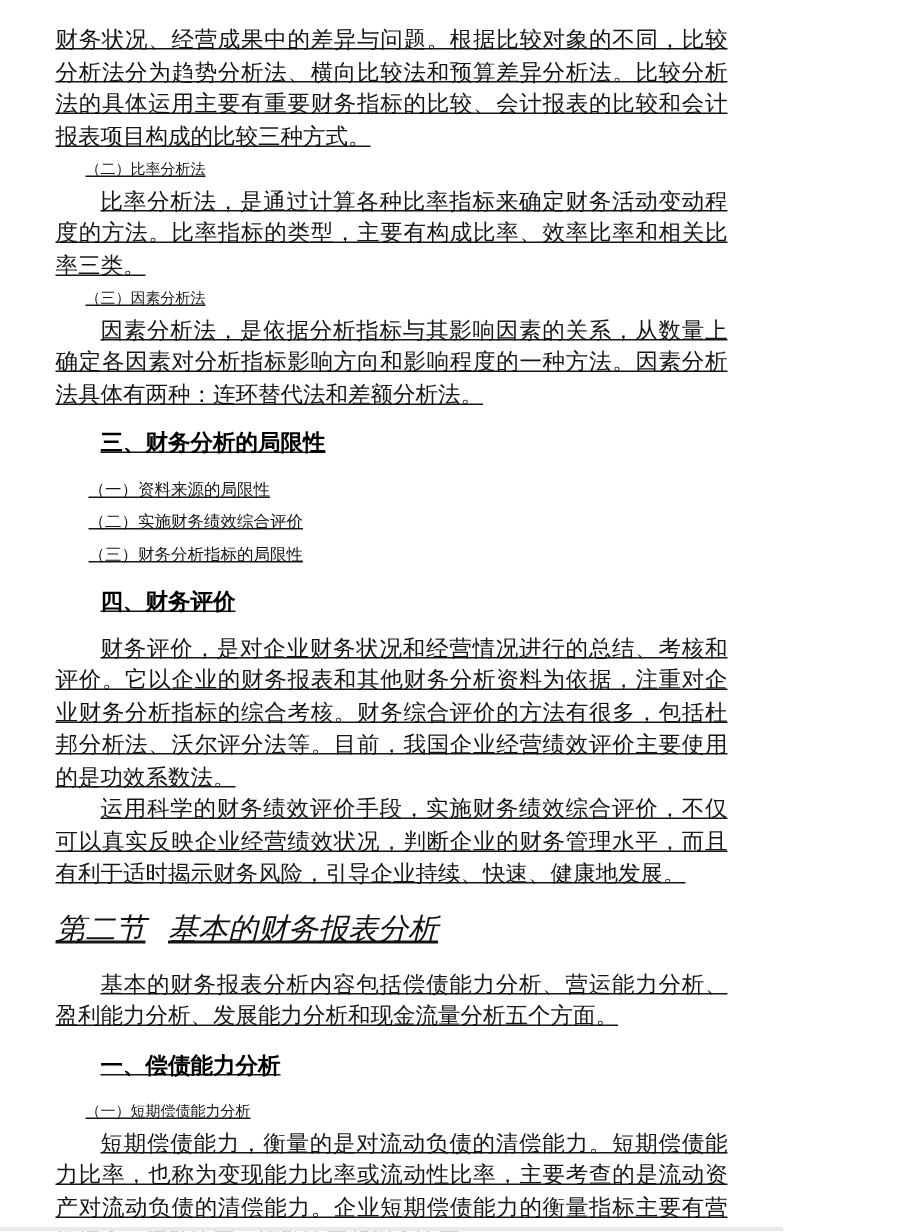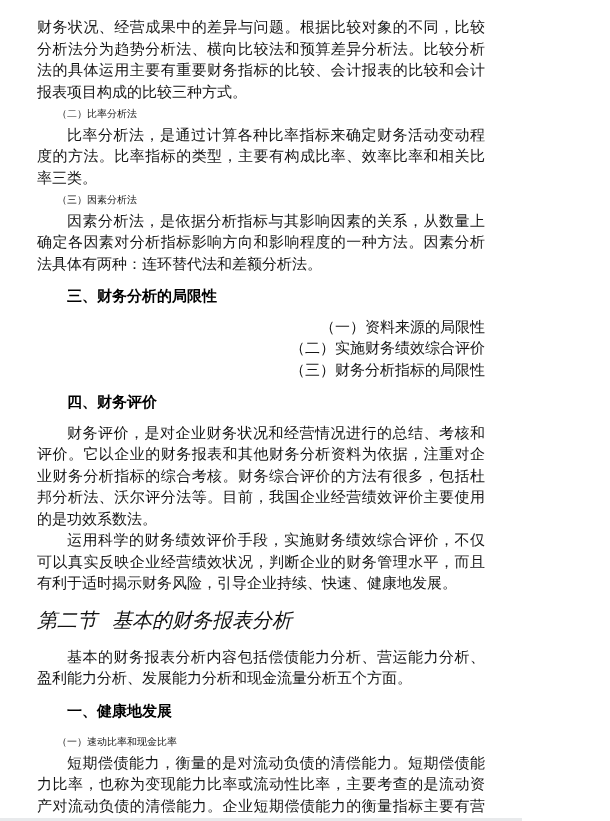--- a/index.html
+++ b/index.html
@@ -10,20 +10,21 @@
   .page {
     position: relative;
     width: 522px;
     height: 821px;
     box-sizing: border-box;
     background: #ffffff;
     color: #161616;
     padding: 17px 37px 0 37px;
     overflow: hidden;
     font-family: "Liberation Serif", "DejaVu Serif", serif;
+    text-decoration: underline;
   }
   .para {
     margin: 0;
     font-size: 15px;
     line-height: 21.5px;
     text-align: justify;
     text-align-last: left;
     text-justify: inter-ideograph;
     word-break: break-all;
   }
@@ -39,24 +40,23 @@
     margin: 10px 0;
     font-size: 15px;
     line-height: 21.5px;
     text-indent: 2em;
     font-weight: bold;
     font-family: "Liberation Sans", "DejaVu Sans", sans-serif;
     color: #000000;
   }
   .limit-list { margin: 0; padding: 0; list-style: none; }
   .limit-list li {
-    font-size: 15px;
+    font-size: 11px;
     line-height: 21.5px;
     text-indent: 2em;
-    text-align: right;
   }
   .section-title {
     margin: 12px 0 14px 0;
     font-size: 20px;
     line-height: 26px;
     text-align: left;
     font-weight: normal;
     font-style: italic; 
     font-family: "Liberation Serif", "DejaVu Serif", serif;
     color: #111111;
@@ -94,21 +94,21 @@
 
   <p class="para indent">财务评价，是对企业财务状况和经营情况进行的总结、考核和评价。它以企业的财务报表和其他财务分析资料为依据，注重对企业财务分析指标的综合考核。财务综合评价的方法有很多，包括杜邦分析法、沃尔评分法等。目前，我国企业经营绩效评价主要使用的是功效系数法。</p>
   <p class="para indent">运用科学的财务绩效评价手段，实施财务绩效综合评价，不仅可以真实反映企业经营绩效状况，判断企业的财务管理水平，而且有利于适时揭示财务风险，引导企业持续、快速、健康地发展。</p>
 
   <h2 class="section-title">
     <span class="sec-no">第二节</span><span>基本的财务报表分析</span>
   </h2>
 
   <p class="para indent">基本的财务报表分析内容包括偿债能力分析、营运能力分析、盈利能力分析、发展能力分析和现金流量分析五个方面。</p>
 
-  <h3 class="hei-heading">一、健康地发展</h3>
+  <h3 class="hei-heading">一、偿债能力分析</h3>
 
 
-  <p class="subhead">（一）速动比率和现金比率</p>
+  <p class="subhead">（一）短期偿债能力分析</p>
   <p class="para indent">短期偿债能力，衡量的是对流动负债的清偿能力。短期偿债能力比率，也称为变现能力比率或流动性比率，主要考查的是流动资产对流动负债的清偿能力。企业短期偿债能力的衡量指标主要有营运资金、流动比率、速动比率和现金比率。</p>
 
   <div class="page-bottom-edge"></div>
 
 </article>
 
 </body></html>

